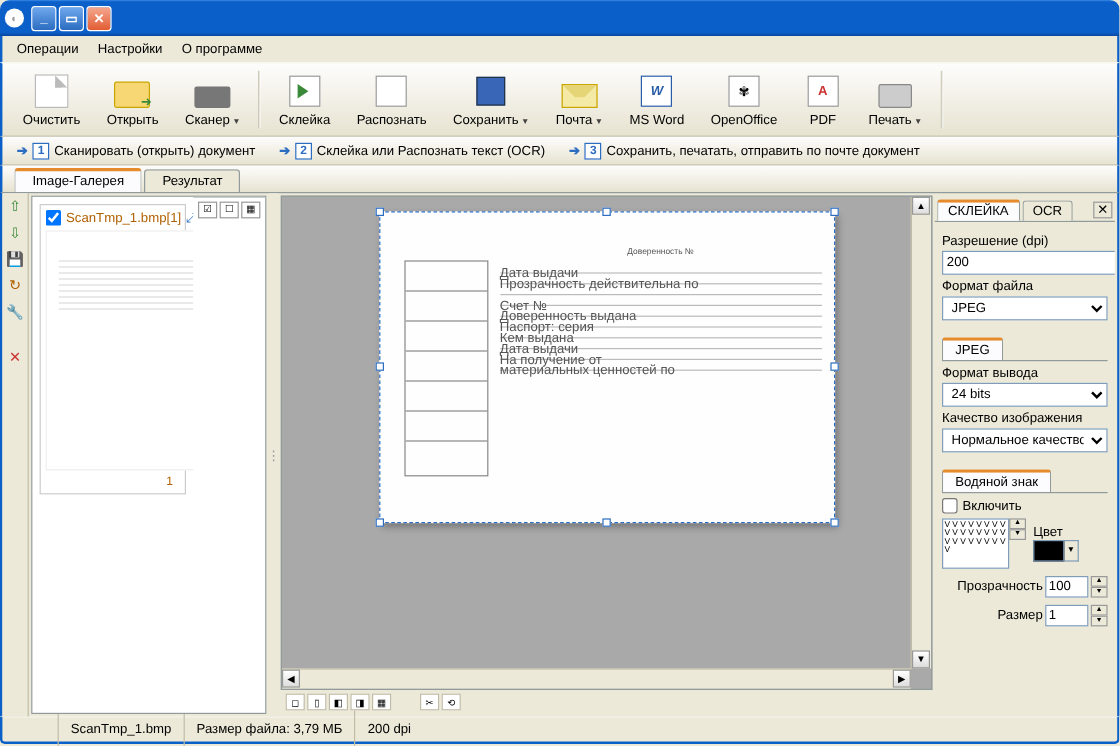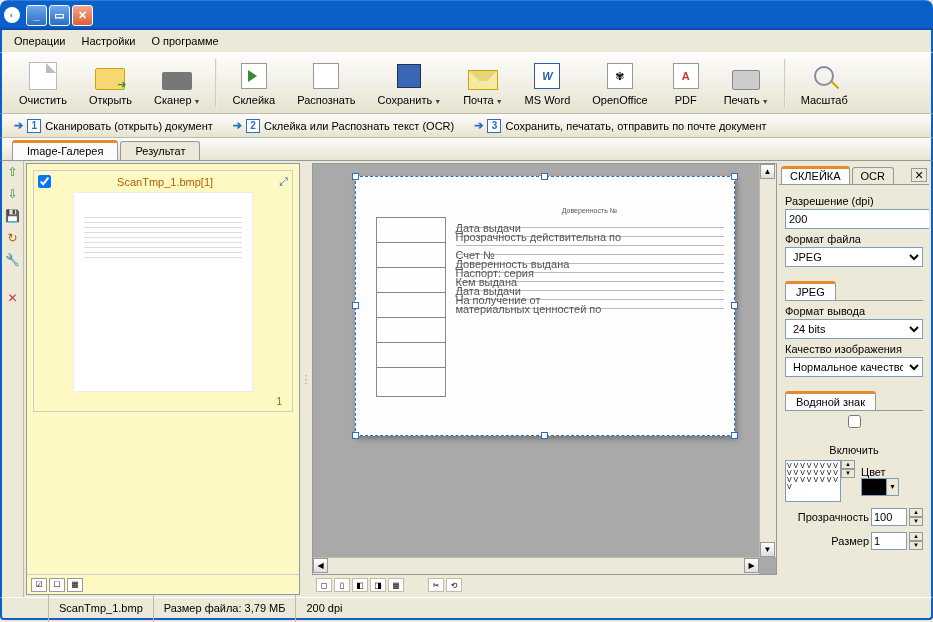--- a/index.html
+++ b/index.html
@@ -35,21 +35,21 @@
 .tabs-row { height: 22px; background: linear-gradient(to bottom, #fdfdfc, #e7e3d1); display: flex; align-items: flex-end; padding-left: 10px; border-left: 2px solid #0a5fc9; border-right: 2px solid #0a5fc9; }
 .main-tab { padding: 3px 14px; background: #ece9d8; border: 1px solid #919b9c; border-bottom: none; border-radius: 3px 3px 0 0; margin-right: 2px; position: relative; }
 .main-tab.active { background: #fcfcfe; border-top: 3px solid #e68b2c; padding-top:2px; z-index: 2; }
 
 
 .content { display: flex; height: 437px; border-left: 2px solid #0a5fc9; border-right: 2px solid #0a5fc9; background: #ece9d8; border-top: 1px solid #919b9c; }
 .left-tools { width: 22px; background: #ece9d8; display: flex; flex-direction: column; align-items: center; padding-top: 4px; gap: 6px; border-right: 1px solid #c0bca8; }
 .lt-btn { width: 16px; height: 16px; font-size: 12px; text-align: center; cursor: default; }
 
 
-.gallery { width: 274px; background: #fef9c3; border: 1px solid #919b9c; margin: 2px; display: flex; flex-direction: column; position: relative; }
+.gallery { width: 196px; background: #ffffff; border: 1px solid #919b9c; margin: 2px; display: flex; flex-direction: row; position: relative; }
 .gallery-scroll { flex:1; overflow: hidden; }
 .thumb { border: 1px solid #ccc; margin: 6px; padding: 4px; }
 .thumb-hdr { display: flex; align-items: center; gap: 4px; }
 .thumb-title { color: #b06000; font-size: 11px; flex: 1; text-align: center; }
 .thumb-img { width: 180px; height: 200px; background: #fff; margin: 4px auto; border: 1px solid #eee; position: relative; }
 .thumb-doc { position: absolute; left: 10px; top: 20px; right: 10px; bottom: 20px; }
 .thumb-line { height: 1px; background: #ddd; margin: 4px 0; }
 .thumb-num { text-align: right; color: #b06000; padding-right: 6px; font-size: 10px; }
 .gallery-footer { height: 20px; border-top: 1px solid #ccc; display: flex; align-items: center; gap: 2px; padding: 0 4px; }
 .gf-btn { width: 16px; height: 14px; border: 1px solid #999; background: #fff; font-size: 8px; text-align: center; line-height: 12px; }
@@ -85,21 +85,21 @@
 .rp-tab { padding: 2px 8px; border: 1px solid #919b9c; border-bottom: none; background:#ece9d8; border-radius:3px 3px 0 0; margin-left:2px;}
 .rp-tab.active { background:#fcfcfe; border-top:3px solid #e68b2c; padding-top:1px;}
 .rp-close { margin-left:auto; width:16px; height:14px; border:1px solid #999; text-align:center; line-height:12px; margin-bottom:2px; margin-right:2px;}
 .rp-body { flex:1; padding:6px 6px; overflow:hidden;}
 .rp-label { margin:4px 0 2px; }
 .rp-input-row { display:flex; }
 .rp-input { flex:1; height:20px; border:1px solid #7f9db9; padding:0 3px; background:#fff;}
 .rp-select { width:100%; height:20px; border:1px solid #7f9db9; background:#fff; padding:0 3px;}
 .rp-subtab-row{ margin-top:14px; display:flex; border-bottom:1px solid #919b9c;}
 .rp-subtab { padding:2px 10px; border:1px solid #919b9c; border-bottom:none; border-radius:3px 3px 0 0; background:#fcfcfe; border-top:3px solid #e68b2c;}
-.rp-checkbox{ display:flex; align-items:center; gap:16px; margin:4px 0;flex-direction:column;}
+.rp-checkbox{ display:flex; align-items:center; gap:4px; margin:4px 0;}
 .rp-pattern { width:56px; height:42px; border:1px solid #7f9db9; background:#fff; font-size:7px; line-height:7px; overflow:hidden; padding:1px;}
 .rp-row2 { display:flex; align-items:center; gap:6px; margin-top:4px;}
 .rp-color-sw { width:26px; height:18px; background:#000; border:1px solid #7f9db9;}
 .rp-spin { display:flex; align-items:center; justify-content:flex-end; gap:2px; margin-top:6px;}
 .rp-spin input { width:36px; height:18px; border:1px solid #7f9db9; text-align:left; padding:0 2px;}
 .rp-spin-btns { width:14px; display:flex; flex-direction:column;}
 .rp-spin-btns div{height:9px; border:1px solid #999; font-size:6px; text-align:center; line-height:6px; background:#ece9d8;}
 
 
 .statusbar { height: 23px; background:#ece9d8; border-top:1px solid #fff; display:flex; align-items:center; padding:0 6px; border-left:2px solid #0a5fc9; border-right:2px solid #0a5fc9; border-bottom:2px solid #0a5fc9; border-radius:0 0 4px 4px;}
@@ -206,26 +206,20 @@
       </div>
       <div class="tool-label">PDF</div>
     </div>
   <div class="tool-btn">
       <div class="tool-icon">
         <div class="ico-print"></div>
       </div>
       <div class="tool-label"><span>Печать</span><span class="dropdown-arrow">▼</span></div>
     </div>
   <div class="tool-sep"></div>
-  <div class="tool-btn">
-      <div class="tool-icon">
-        <div class="ico-zoom"></div>
-      </div>
-      <div class="tool-label">Масштаб</div>
-    </div>
 </div>
 
 <div class="steps-bar">
   <div class="step">
       <span class="step-arrow">➔</span>
       <span class="step-num">1</span>
       <span>Сканировать (открыть) документ</span>
     </div>
   <div class="step">
       <span class="step-arrow">➔</span>

